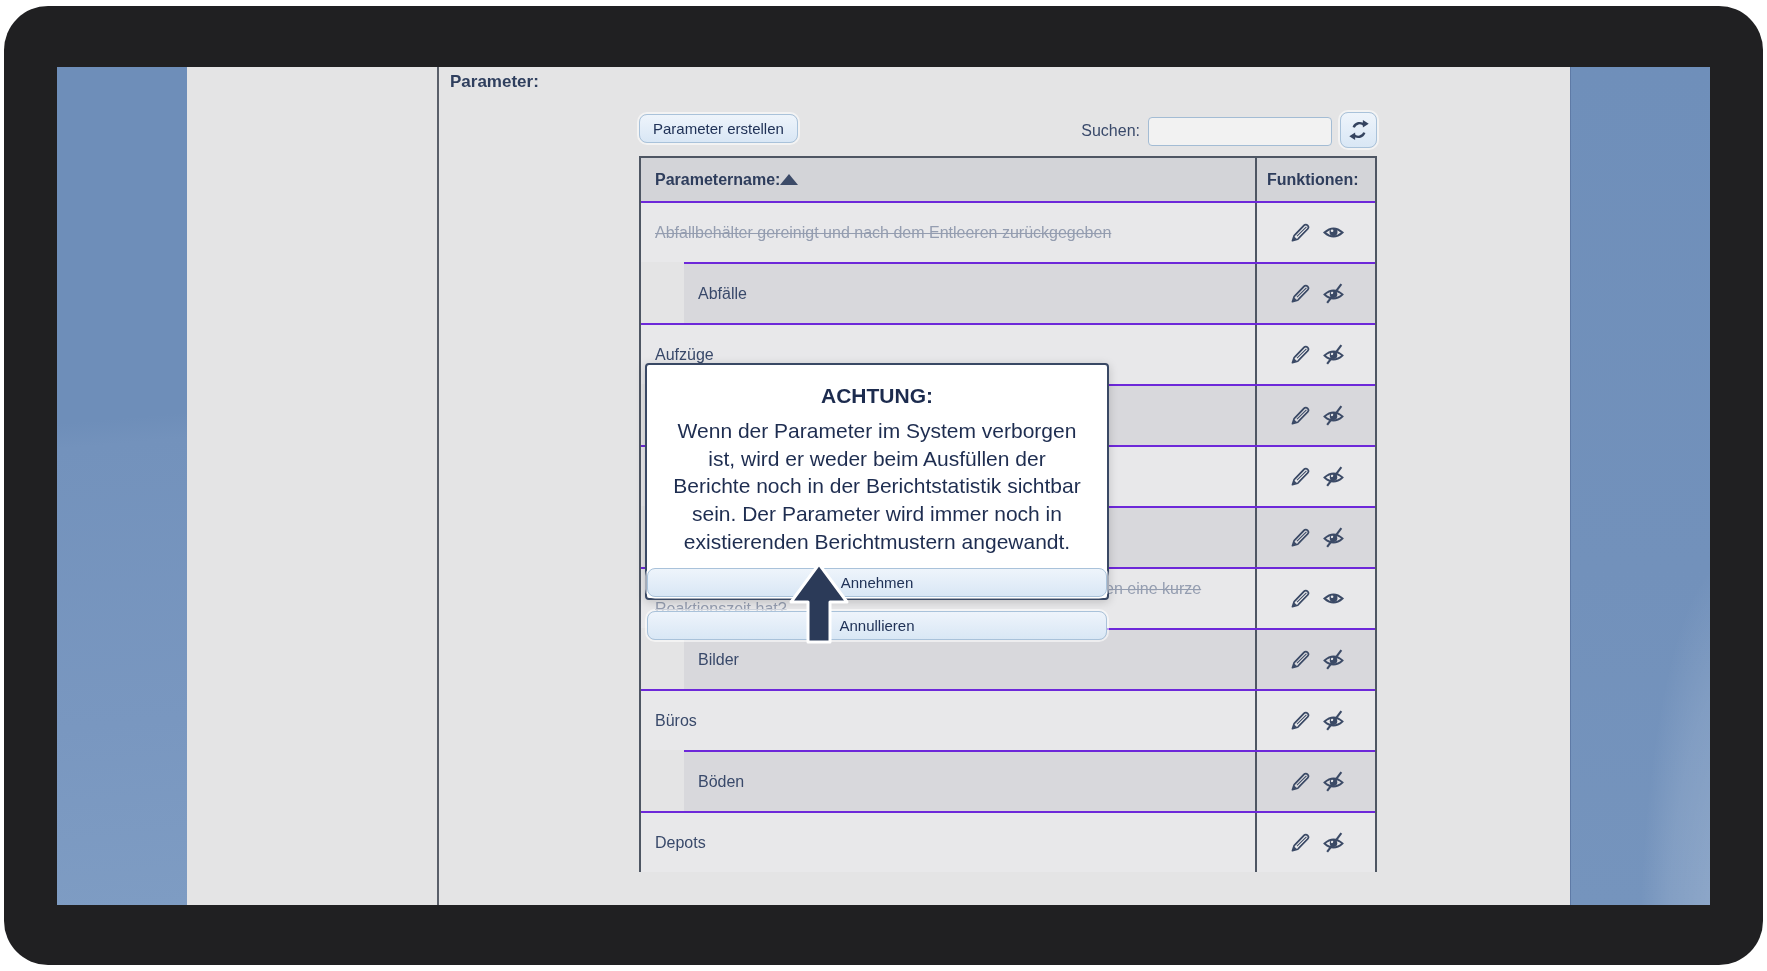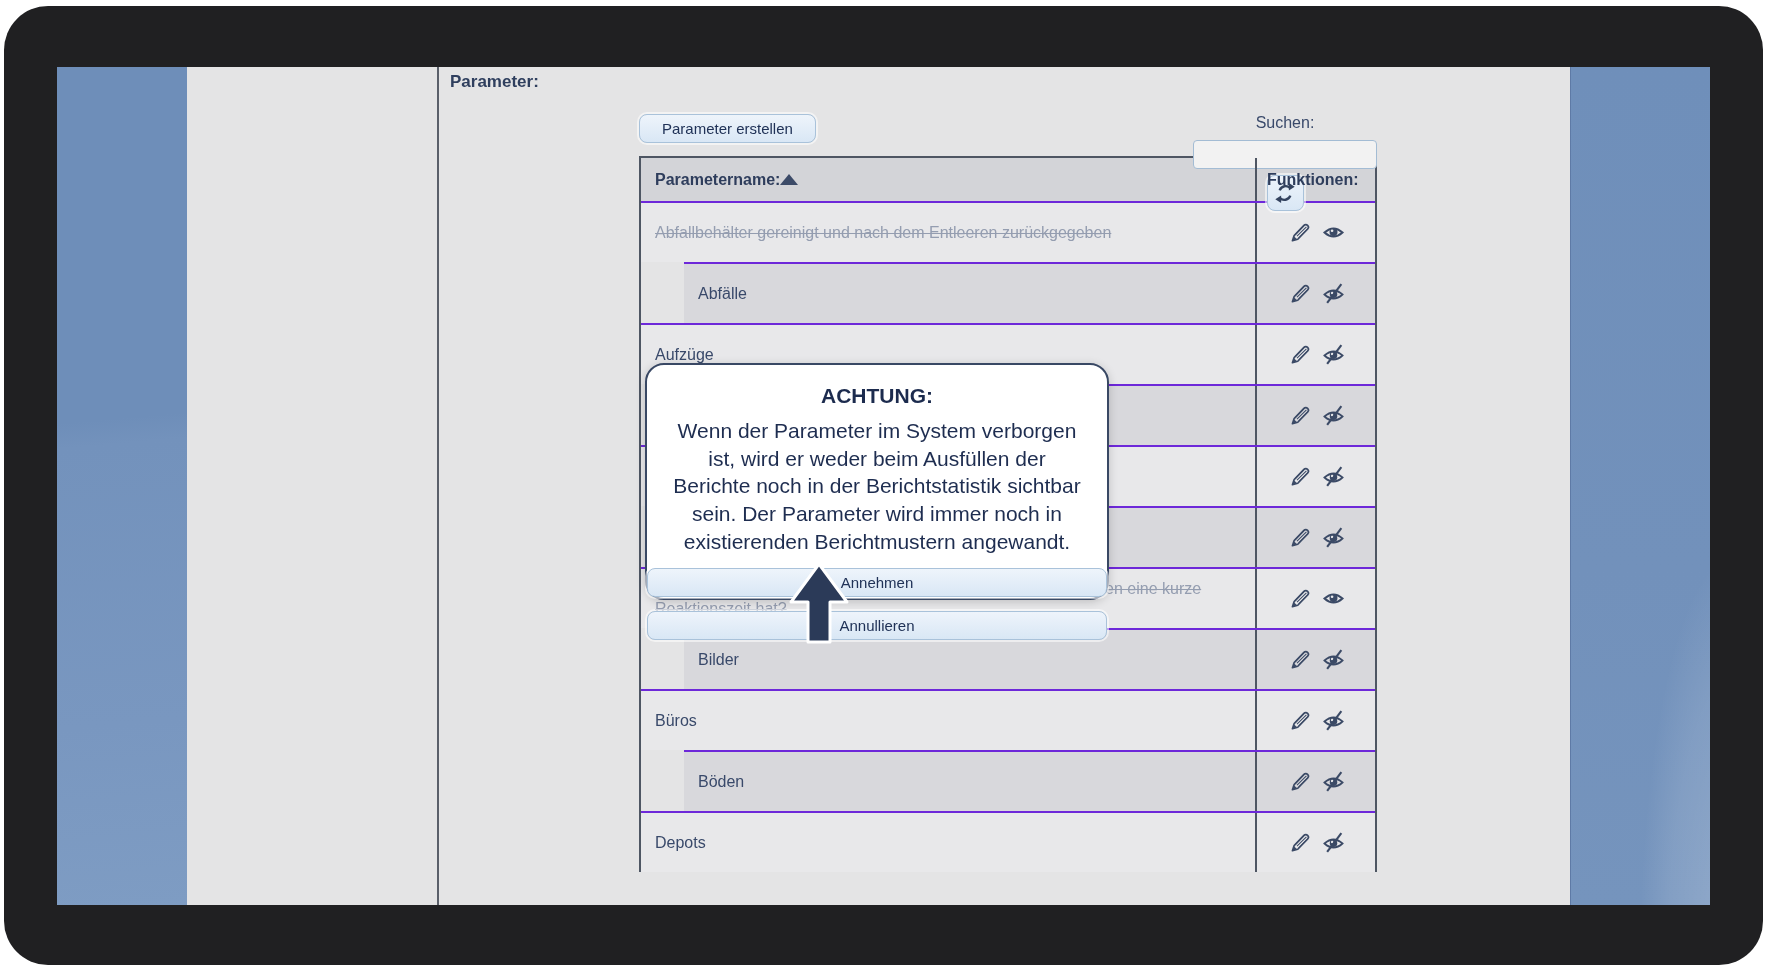--- a/index.html
+++ b/index.html
@@ -23,28 +23,28 @@
   .left-strip { position:absolute; left:130px; top:0; width:252px; height:100%;
                 background:#e4e4e5; border-right:2px solid #5a5f6a; }
 
   .main { position:absolute; left:384px; top:0; width:1129px; height:100%; background:#e4e4e5; }
 
   .page-heading { position:absolute; left:9px; top:5px; font-size:17px; font-weight:bold; color:#2f3f5e; }
 
   .table-zone { position:absolute; left:198px; top:47px; width:738px; }
 
   .toolbar { display:flex; justify-content:space-between; align-items:flex-start; height:42px; }
-  .search-group { display:flex; align-items:center; gap:8px;flex-direction:column; }
+  .search-group { display:flex; align-items:center; gap:8px; }
   .search-label { font-size:16px; color:#39496a; }
   .search-input { width:184px; height:29px; background:#f2f2f2; border:1px solid #a3bcd4;
                   border-radius:4px; font-size:15px; color:#39496a; padding:0 8px; outline:none; }
 
   .btn { font-family:"Liberation Sans", sans-serif; font-size:15px; color:#203257; cursor:pointer;
          background:linear-gradient(#eef4fb,#d9e7f5); border:1px solid #a9c2da; border-radius:8px;
-         padding:5px 22px; box-shadow:0 0 0 2px rgba(255,255,255,0.55); }
+         padding:5px 13px; box-shadow:0 0 0 2px rgba(255,255,255,0.55); }
   .icon-btn { width:37px; height:36px; padding:4px; display:flex; align-items:center; justify-content:center;
               margin-top:-2px; }
   .icon-btn svg { width:22px; height:22px; color:#34435f; }
 
   .table { width:738px; border:2px solid #4e5663; border-bottom:none; }
   .thead { display:grid; grid-template-columns:1fr 120px; background:#d3d4d8; height:43px; }
   .th { display:flex; align-items:center; font-size:16px; font-weight:bold; color:#2e3d5c; }
   .th.name { justify-content:flex-start; padding:0 14px; }
   .th.fn { justify-content:flex-start; padding:0 10px; border-left:2px solid #4e5663; }
   .sort { width:0; height:0; border-left:9px solid transparent; border-right:9px solid transparent;
@@ -53,21 +53,21 @@
   .tr { display:grid; grid-template-columns:1fr 120px; min-height:61px; border-top:2px solid #6d28d9; }
   .tr.light { background:#e8e8ea; }
   .tr.dark  { background:#d8d8dc;margin-left:43px; }
   .td.name { display:flex; align-items:center; padding:6px 14px; font-size:16px; color:#39496a; line-height:1.25; }
   .td.name.struck { color:#949db0; text-decoration:line-through; }
   .td.fn { display:flex; align-items:center; justify-content:center; gap:11px; border-left:2px solid #4e5663; }
   .td.fn .icon svg { width:23px; height:23px; color:#3b4a66; display:block; }
   .icon { display:inline-flex; cursor:pointer; }
 
   .dialog { position:absolute; left:588px; top:296px; width:464px; height:237px; background:#ffffff;
-            border:2px solid #394864; border-radius:19px; z-index:40; text-align:center;
+            border:2px solid #394864; border-radius:4px; z-index:40; text-align:center;
             box-shadow:0 2px 10px rgba(0,0,0,0.18); }
   .dialog-title { margin-top:19px; font-size:21px; font-weight:bold; color:#1c2b4e; }
   .dialog-message { margin:9px auto 0; padding:0 26px; font-size:21px; line-height:1.32; color:#1e2d50; }
   .dialog-buttons { display:flex; justify-content:center; gap:14px; margin-top:12px;flex-direction:column; }
 
   .cursor { position:absolute; left:731px; top:494px; width:62px; height:84px; z-index:50; }
 
   .defs { position:absolute; width:0; height:0; overflow:hidden; }
 </style>
 </head>

